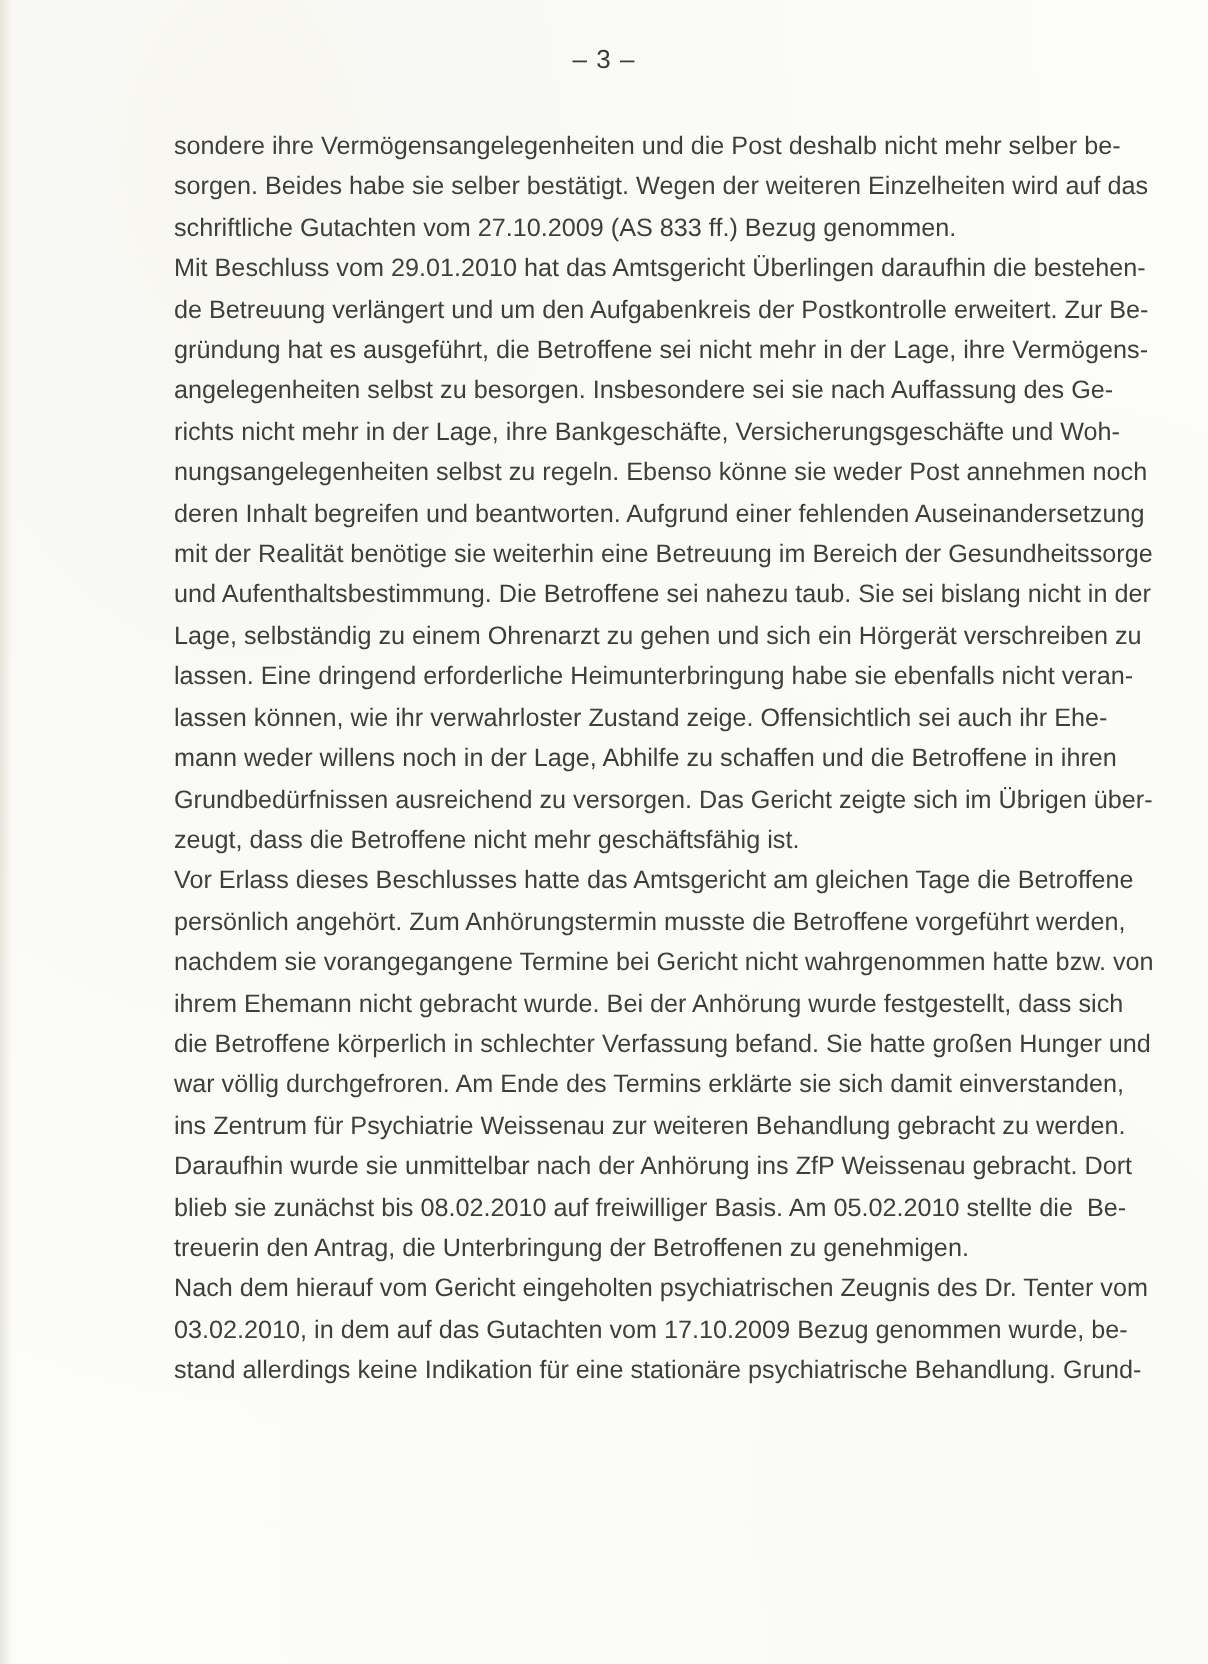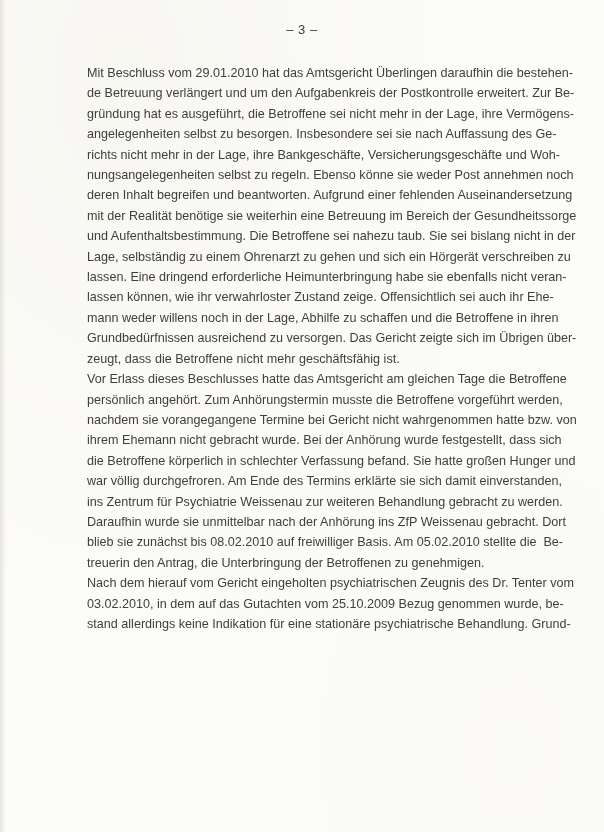--- a/index.html
+++ b/index.html
@@ -60,20 +60,23 @@
 </style>
 </head>
 <body>
 
 <div class="paper-tone"></div>
 <div class="scan-edge"></div>
 
 <div class="page-number">– 3 –</div>
 
 <div class="doc-body">
+  <p class="para">sondere ihre Vermögensangelegenheiten und die Post deshalb nicht mehr selber be-
+sorgen. Beides habe sie selber bestätigt. Wegen der weiteren Einzelheiten wird auf das
+schriftliche Gutachten vom 27.10.2009 (AS 833 ff.) Bezug genommen.</p>
   <p class="para">Mit Beschluss vom 29.01.2010 hat das Amtsgericht Überlingen daraufhin die bestehen-
 de Betreuung verlängert und um den Aufgabenkreis der Postkontrolle erweitert. Zur Be-
 gründung hat es ausgeführt, die Betroffene sei nicht mehr in der Lage, ihre Vermögens-
 angelegenheiten selbst zu besorgen. Insbesondere sei sie nach Auffassung des Ge-
 richts nicht mehr in der Lage, ihre Bankgeschäfte, Versicherungsgeschäfte und Woh-
 nungsangelegenheiten selbst zu regeln. Ebenso könne sie weder Post annehmen noch
 deren Inhalt begreifen und beantworten. Aufgrund einer fehlenden Auseinandersetzung
 mit der Realität benötige sie weiterhin eine Betreuung im Bereich der Gesundheitssorge
 und Aufenthaltsbestimmung. Die Betroffene sei nahezu taub. Sie sei bislang nicht in der
 Lage, selbständig zu einem Ohrenarzt zu gehen und sich ein Hörgerät verschreiben zu
@@ -86,15 +89,15 @@
 persönlich angehört. Zum Anhörungstermin musste die Betroffene vorgeführt werden,
 nachdem sie vorangegangene Termine bei Gericht nicht wahrgenommen hatte bzw. von
 ihrem Ehemann nicht gebracht wurde. Bei der Anhörung wurde festgestellt, dass sich
 die Betroffene körperlich in schlechter Verfassung befand. Sie hatte großen Hunger und
 war völlig durchgefroren. Am Ende des Termins erklärte sie sich damit einverstanden,
 ins Zentrum für Psychiatrie Weissenau zur weiteren Behandlung gebracht zu werden.
 Daraufhin wurde sie unmittelbar nach der Anhörung ins ZfP Weissenau gebracht. Dort
 blieb sie zunächst bis 08.02.2010 auf freiwilliger Basis. Am 05.02.2010 stellte die  Be-
 treuerin den Antrag, die Unterbringung der Betroffenen zu genehmigen.</p>
   <p class="para">Nach dem hierauf vom Gericht eingeholten psychiatrischen Zeugnis des Dr. Tenter vom
-03.02.2010, in dem auf das Gutachten vom 25.10.2009 Bezug genommen wurde, be-
+03.02.2010, in dem auf das Gutachten vom 17.10.2009 Bezug genommen wurde, be-
 stand allerdings keine Indikation für eine stationäre psychiatrische Behandlung. Grund-</p>
 </div>
 
 </body></html>

